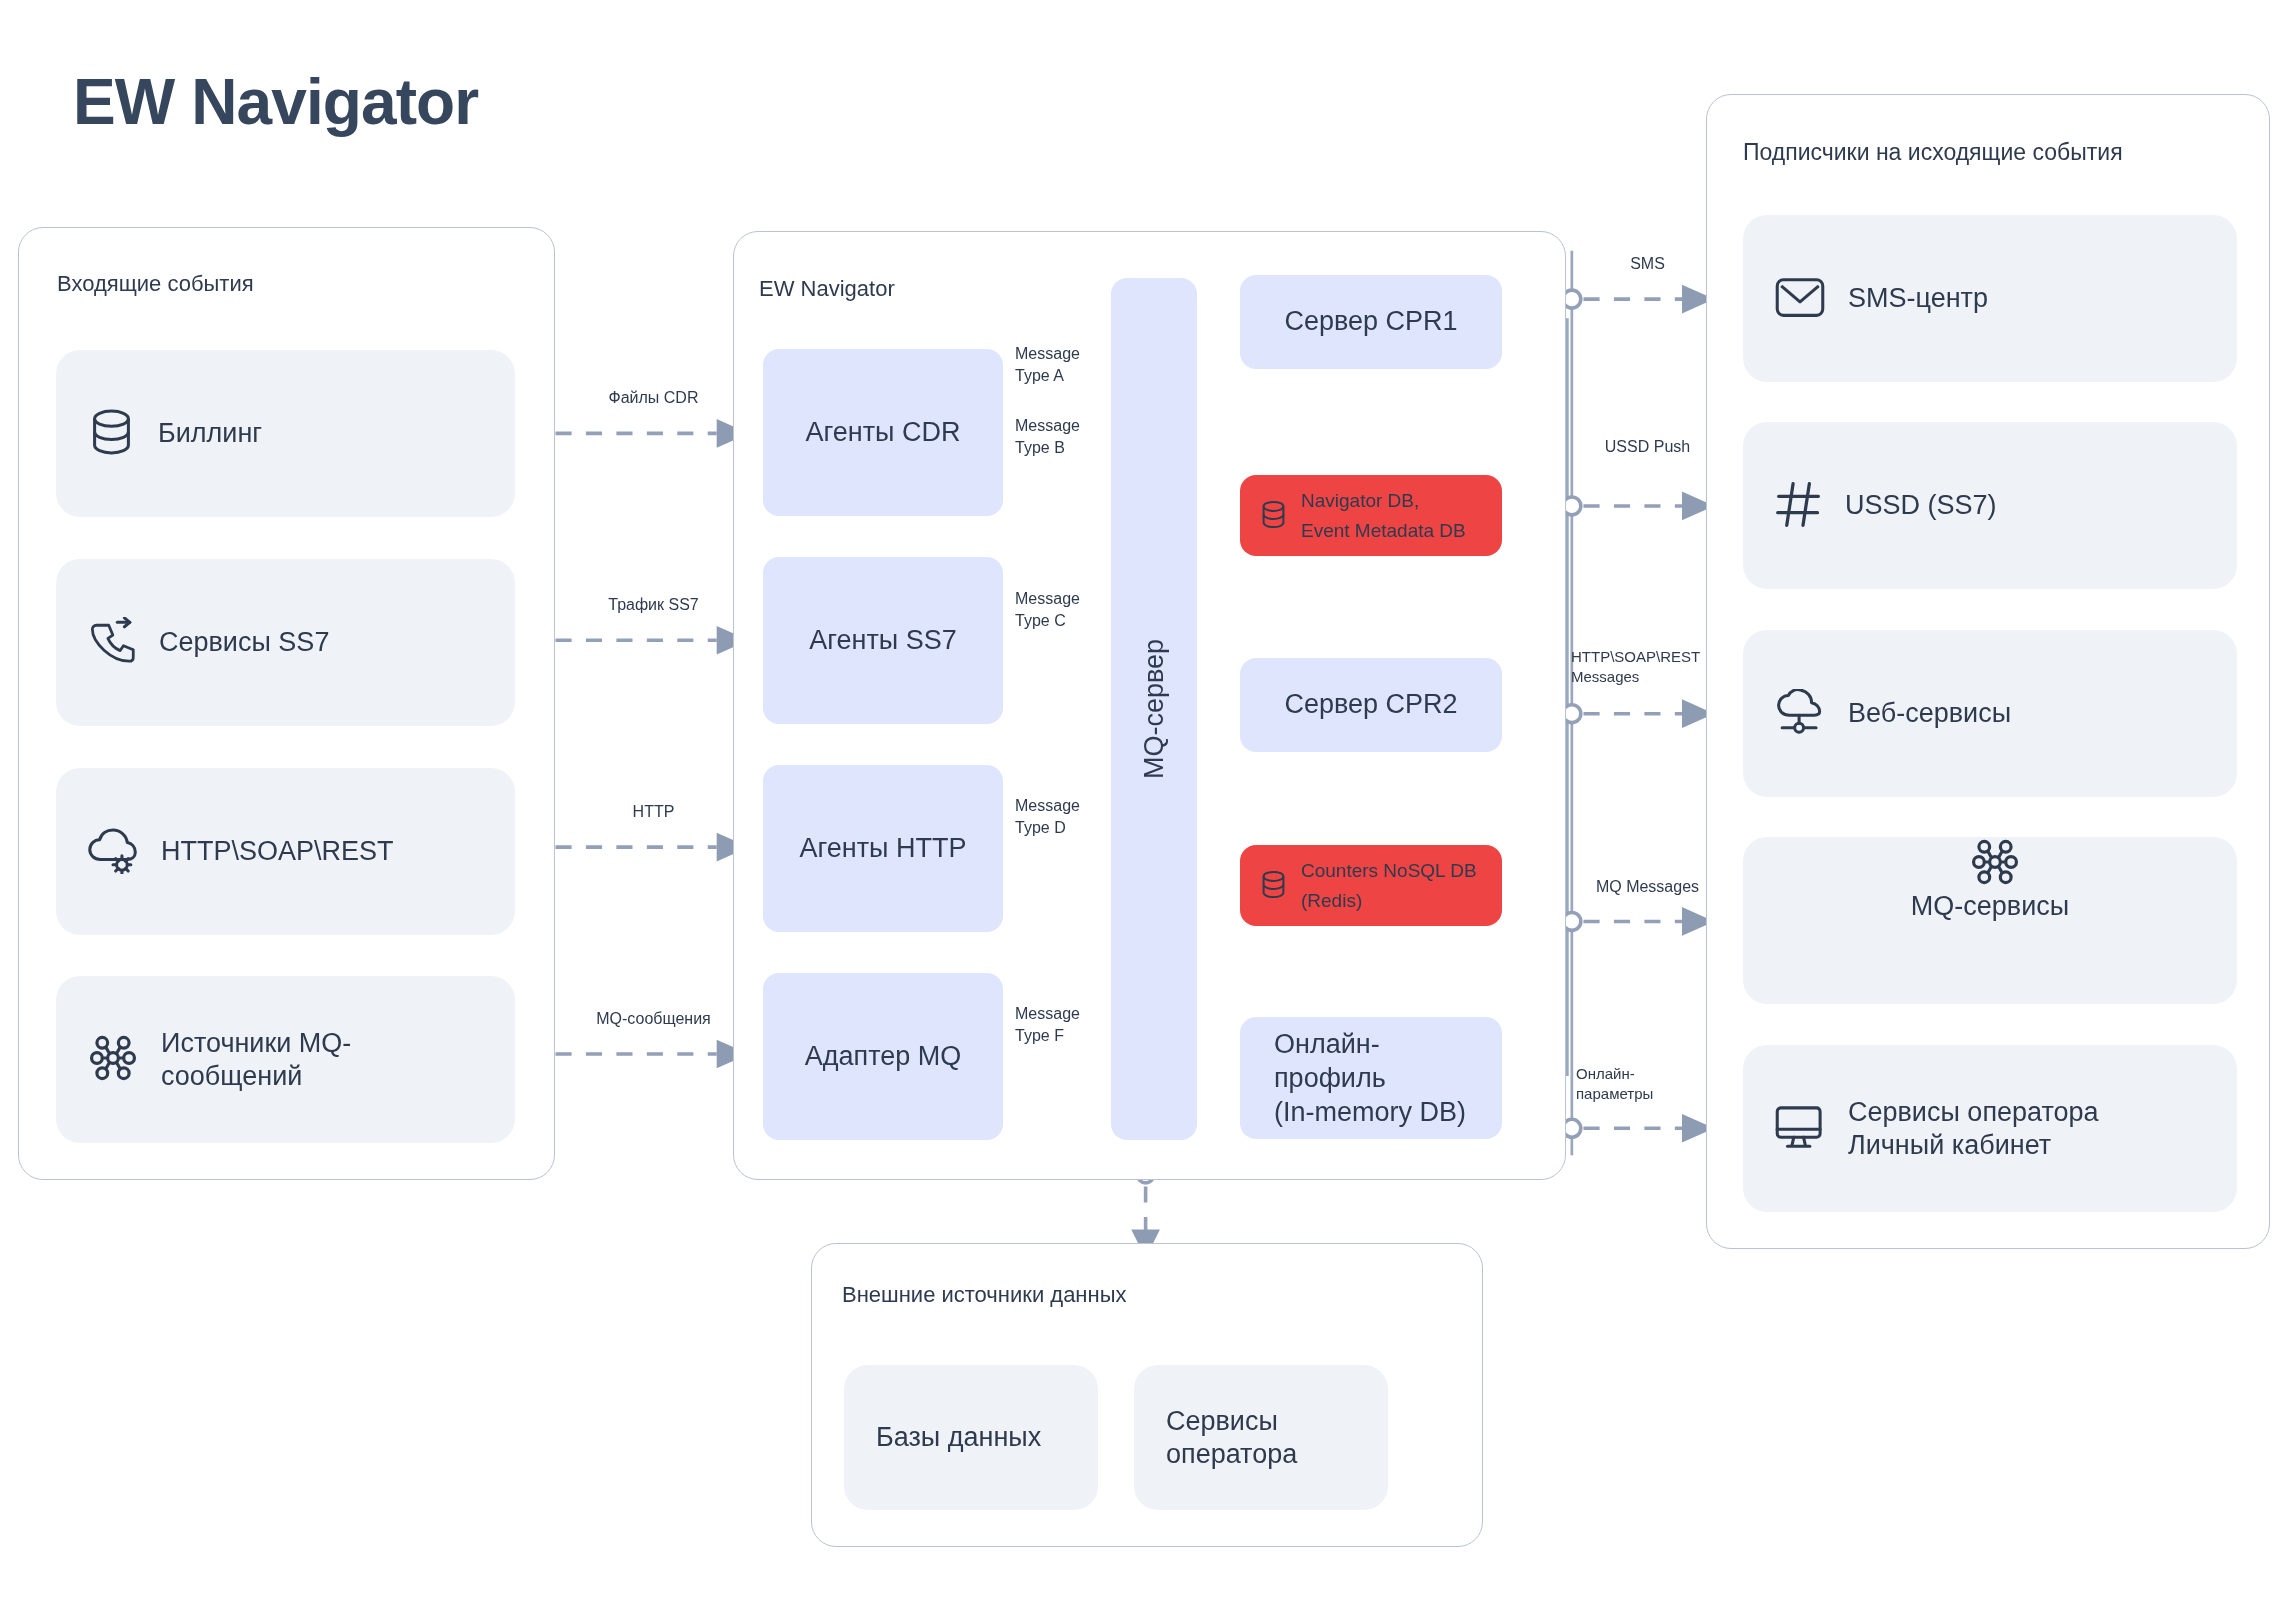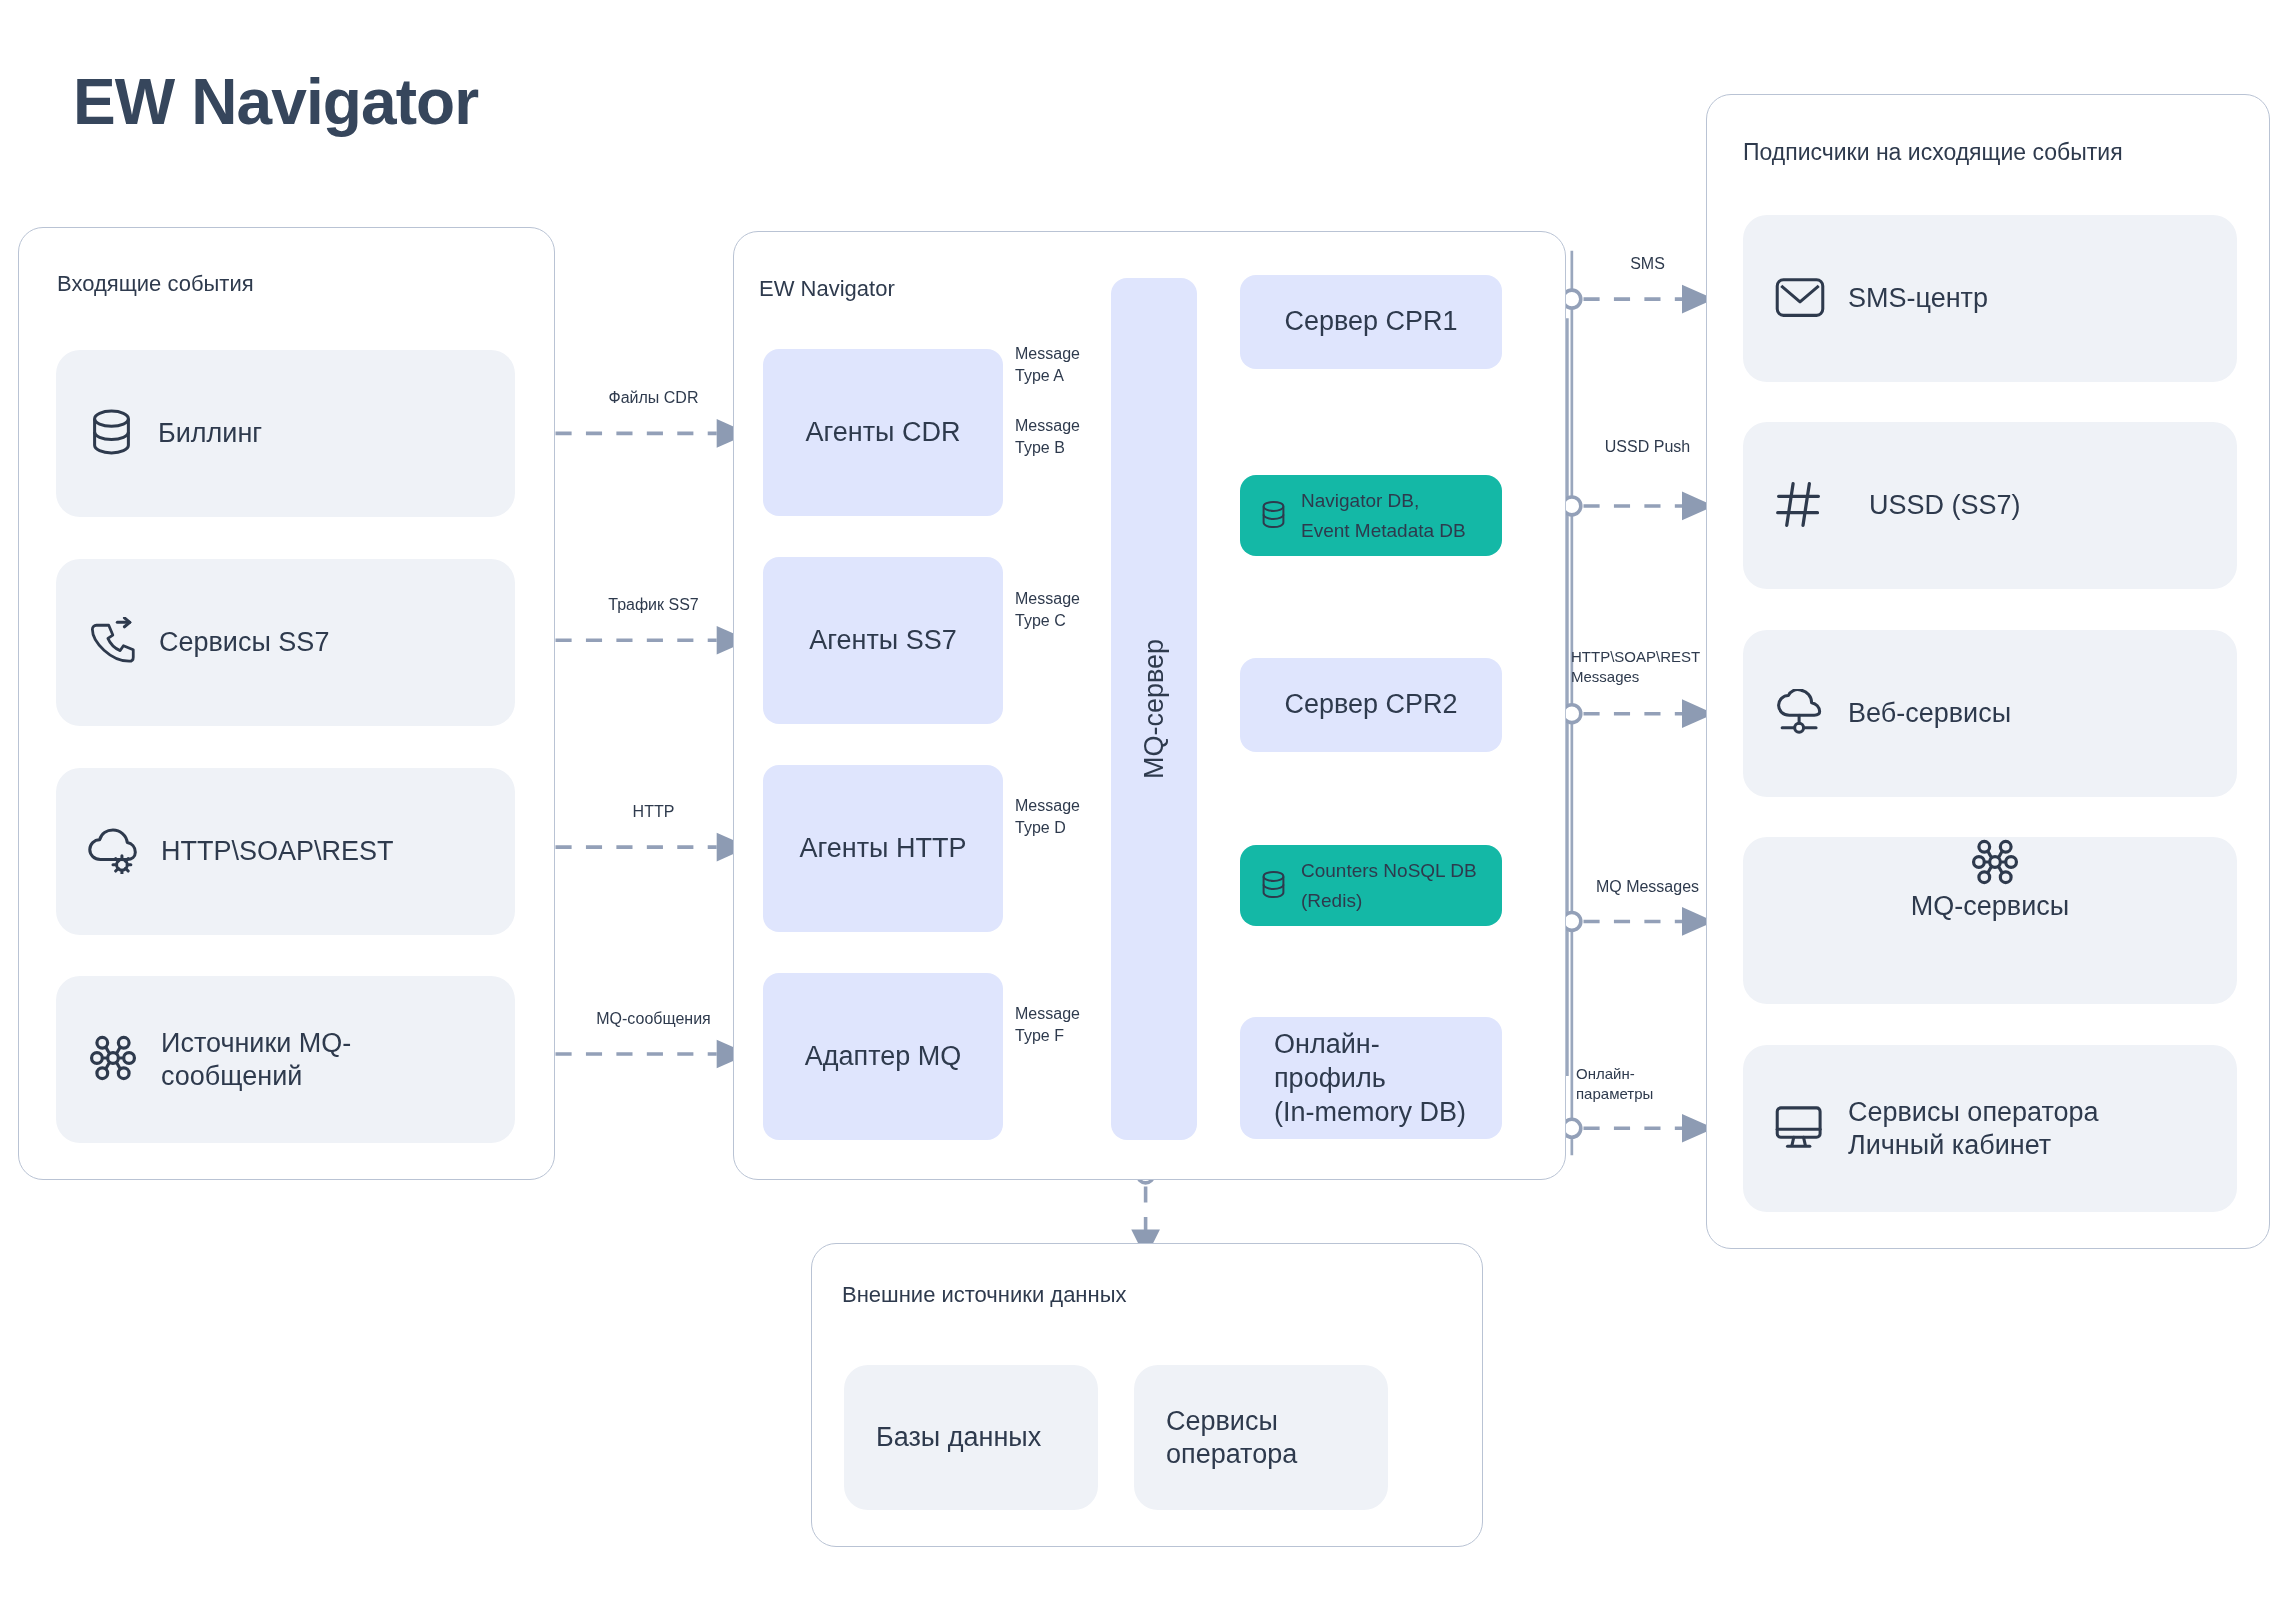--- a/index.html
+++ b/index.html
@@ -71,21 +71,21 @@
     align-items:center;
     font-size:27px;
     color:#2e3a4d;
     line-height:1.3;
   }
   .bluebox.center{justify-content:center;text-align:center;}
   .bluebox.leftpad{padding-left:34px;}
   
   .dbcard{
     position:absolute;
-    background:#14b8a6;
+    background:#ef4444;
     border-radius:16px;
     box-sizing:border-box;
     display:flex;
     align-items:center;
     padding-left:19.7px;
   }
   .dbcard .dblbl{
     font-size:19px;
     color:#2e3a4d;
     line-height:1.55;
@@ -409,21 +409,21 @@
   <div class="card" style="left:1743px;top:215px;width:494px;height:167px;">
     <span class="ico">
       <svg width="50" height="43" viewBox="0 0 56 48" fill="none" stroke="#2e3a4d" stroke-width="3.4" stroke-linejoin="round">
         <rect x="2.5" y="4" width="51" height="40" rx="7"></rect>
         <path d="M7 11 l21 18 L49 11"></path>
       </svg>
     </span>
     <span class="lbl">SMS-центр</span>
   </div>
 
-  <div class="card" style="left:1743px;top:422px;width:494px;height:167px;gap:24px;">
+  <div class="card" style="left:1743px;top:422px;width:494px;height:167px;">
     <span class="ico">
       <svg width="47" height="47" viewBox="0 0 52 52" fill="none" stroke="#2e3a4d" stroke-width="3.6" stroke-linecap="round">
         <path d="M20 3 L13 49 M38 3 L31 49 M4 17 H48 M3 35 H47"></path>
       </svg>
     </span>
     <span class="lbl">USSD (SS7)</span>
   </div>
 
   <div class="card" style="left:1743px;top:630px;width:494px;height:167px;">
     <span class="ico">

